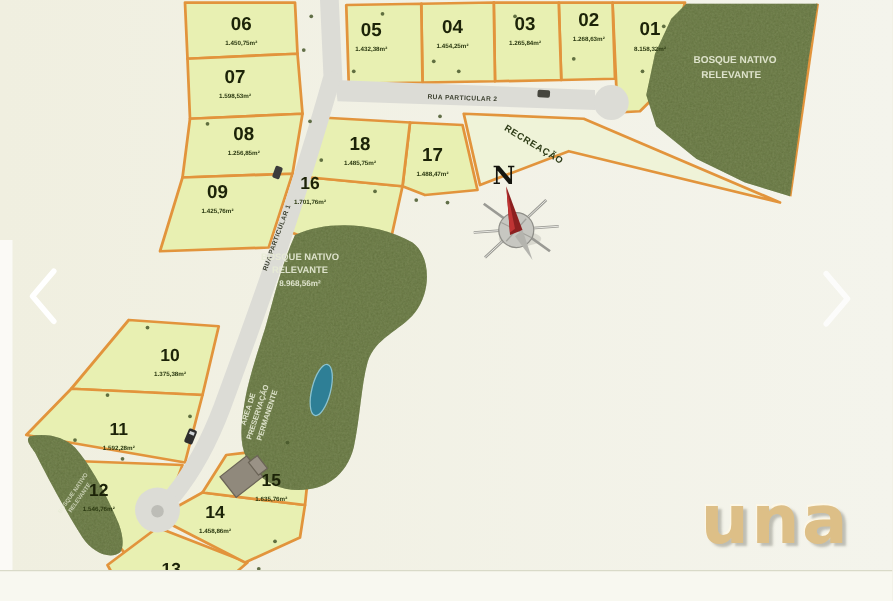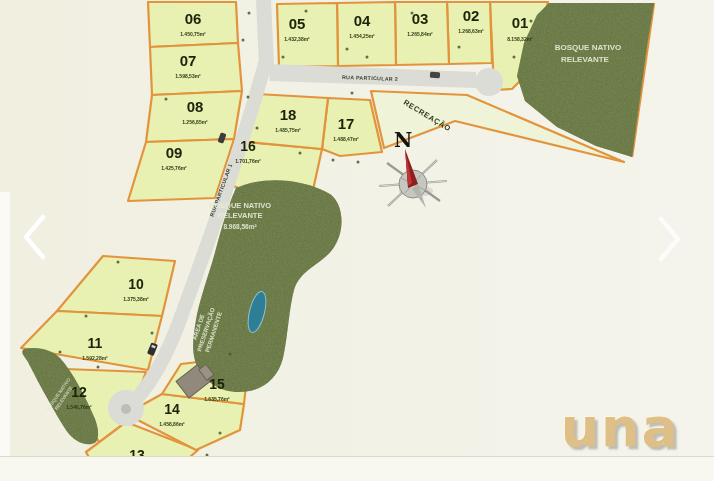--- a/index.html
+++ b/index.html
@@ -27,21 +27,21 @@
   .reclabel{font-size:7.5px;font-weight:bold;fill:#2f3d18;text-anchor:middle;letter-spacing:.6px}
   .treedot{fill:#48582c;opacity:.85}
   .northtxt{font-family:"DejaVu Serif","Liberation Serif",serif;font-weight:bold;font-size:20px;fill:#14140e}
   button.nav{
     position:absolute;background:transparent;border:none;padding:0;margin:0;cursor:pointer;
     width:34px;height:54px;
   }
   button.nav.prev{left:18px;top:210px}
   button.nav.next{left:652px;top:212px;opacity:.8}
   .logo{
-    position:absolute;right:34px;bottom:26px;
+    position:absolute;right:34px;bottom:38px;
     font-weight:bold;font-size:54px;line-height:1;letter-spacing:2px;
     color:var(--logo);
     text-shadow:3px 3px 2px rgba(125,125,112,.45), -1px -1px 0 rgba(255,248,230,.7);
     font-family:"DejaVu Sans","Liberation Sans",sans-serif;
   }
   .bottom-strip{
     position:absolute;left:0;right:0;bottom:0;height:24px;
     background:#f8f8f0;border-top:1px solid #d9dac8;
   }
   .left-sliver{

